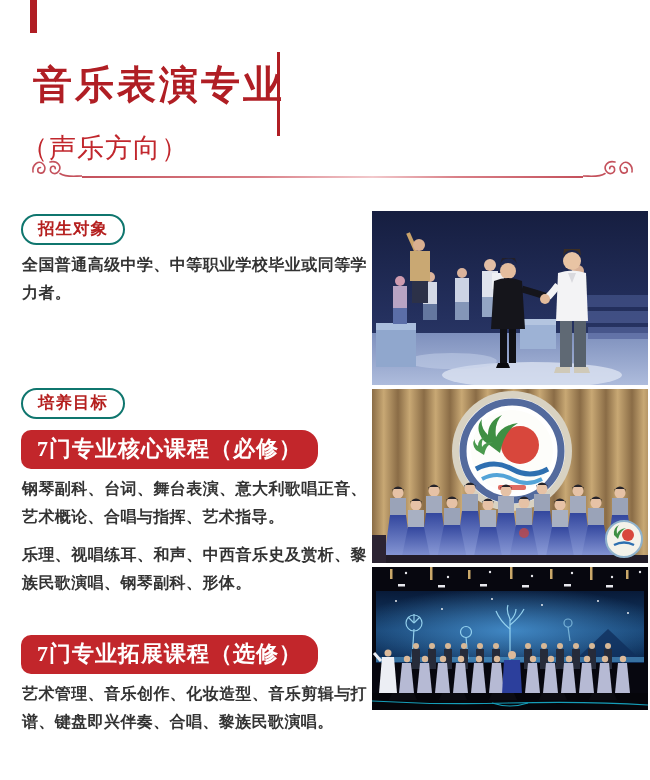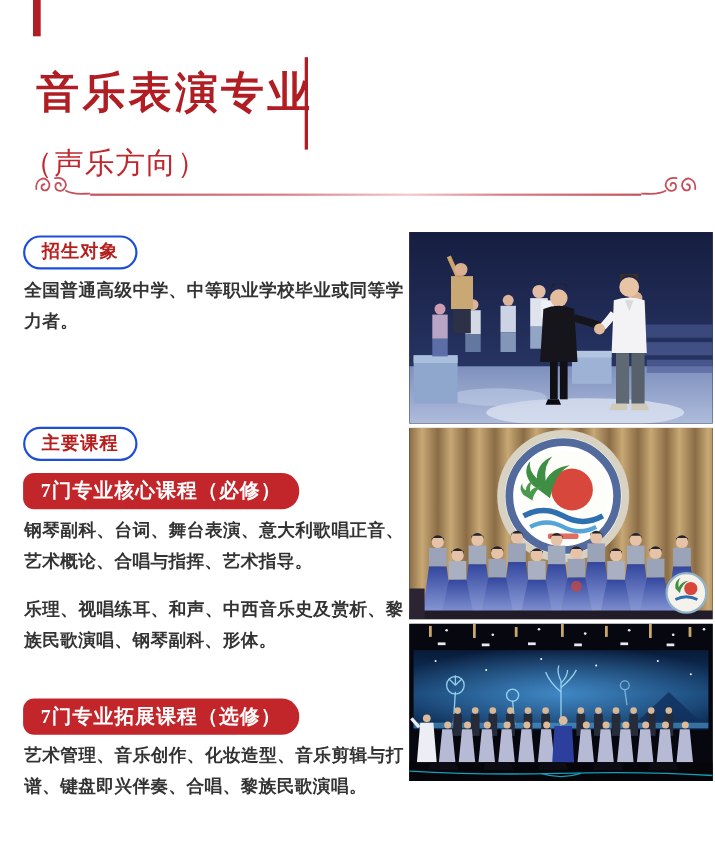--- a/index.html
+++ b/index.html
@@ -15,24 +15,24 @@
   .title-vrule{position:absolute;left:277px;top:52px;width:3px;height:84px;background:#b01e24;}
 
   
   .divider{position:absolute;left:30px;top:156px;width:605px;height:26px;display:flex;align-items:flex-end;}
   .divider .line{flex:1;height:2px;margin-bottom:4px;
     background:linear-gradient(90deg,#c4515c 0%,#d97f87 35%,#f2c9cc 58%,#d97f87 75%,#c4515c 100%);}
   .divider svg{display:block;}
 
   
   .sec{position:absolute;left:21px;width:346px;}
-  .pill{display:inline-block;padding:2px 15px 3px;border:2px solid #1d4ed8;border-radius:16px;
+  .pill{display:inline-block;padding:2px 15px 3px;border:2px solid #0f766e;border-radius:16px;
     color:#b5201f;font-family:"Liberation Serif", serif;font-weight:700;font-size:16.5px;letter-spacing:1px;}
   .banner{display:inline-block;padding:4px 16px 5px;border-radius:10px 16px 16px 10px;background:#c2262b;
-    color:#ffffff;font-family:"Liberation Serif", serif;font-weight:700;font-size:18px;letter-spacing:1px;}
+    color:#ffffff;font-family:"Liberation Serif", serif;font-weight:700;font-size:22px;letter-spacing:1px;}
   .body-text{margin:6px 0 0 1px;font-size:16px;line-height:28px;font-weight:700;color:#333333;
     letter-spacing:0.4px;text-align:justify;}
 
   
   .photo{position:absolute;left:372px;width:276px;overflow:hidden;background:#222;}
   .photo svg{display:block;}
 </style>
 </head>
 <body>
 
@@ -65,21 +65,21 @@
     </span>
   </div>
 
   <div class="sec" style="top:214px">
     <span class="pill">招生对象</span>
     <p class="body-text">全国普通高级中学、中等职业学校毕业或同等学力者。</p>
   </div>
 
 
   <div class="sec" style="top:388px">
-    <span class="pill">主要课程</span>
+    <span class="pill">培养目标</span>
   </div>
 
   <div class="sec" style="top:430px">
     <span class="banner">7门专业核心课程（必修）</span>
     <p class="body-text">钢琴副科、台词、舞台表演、意大利歌唱正音、艺术概论、合唱与指挥、艺术指导。</p>
   </div>
 
   <div class="sec" style="top:535px">
     <p class="body-text">乐理、视唱练耳、和声、中西音乐史及赏析、黎族民歌演唱、钢琴副科、形体。</p>
   </div>

